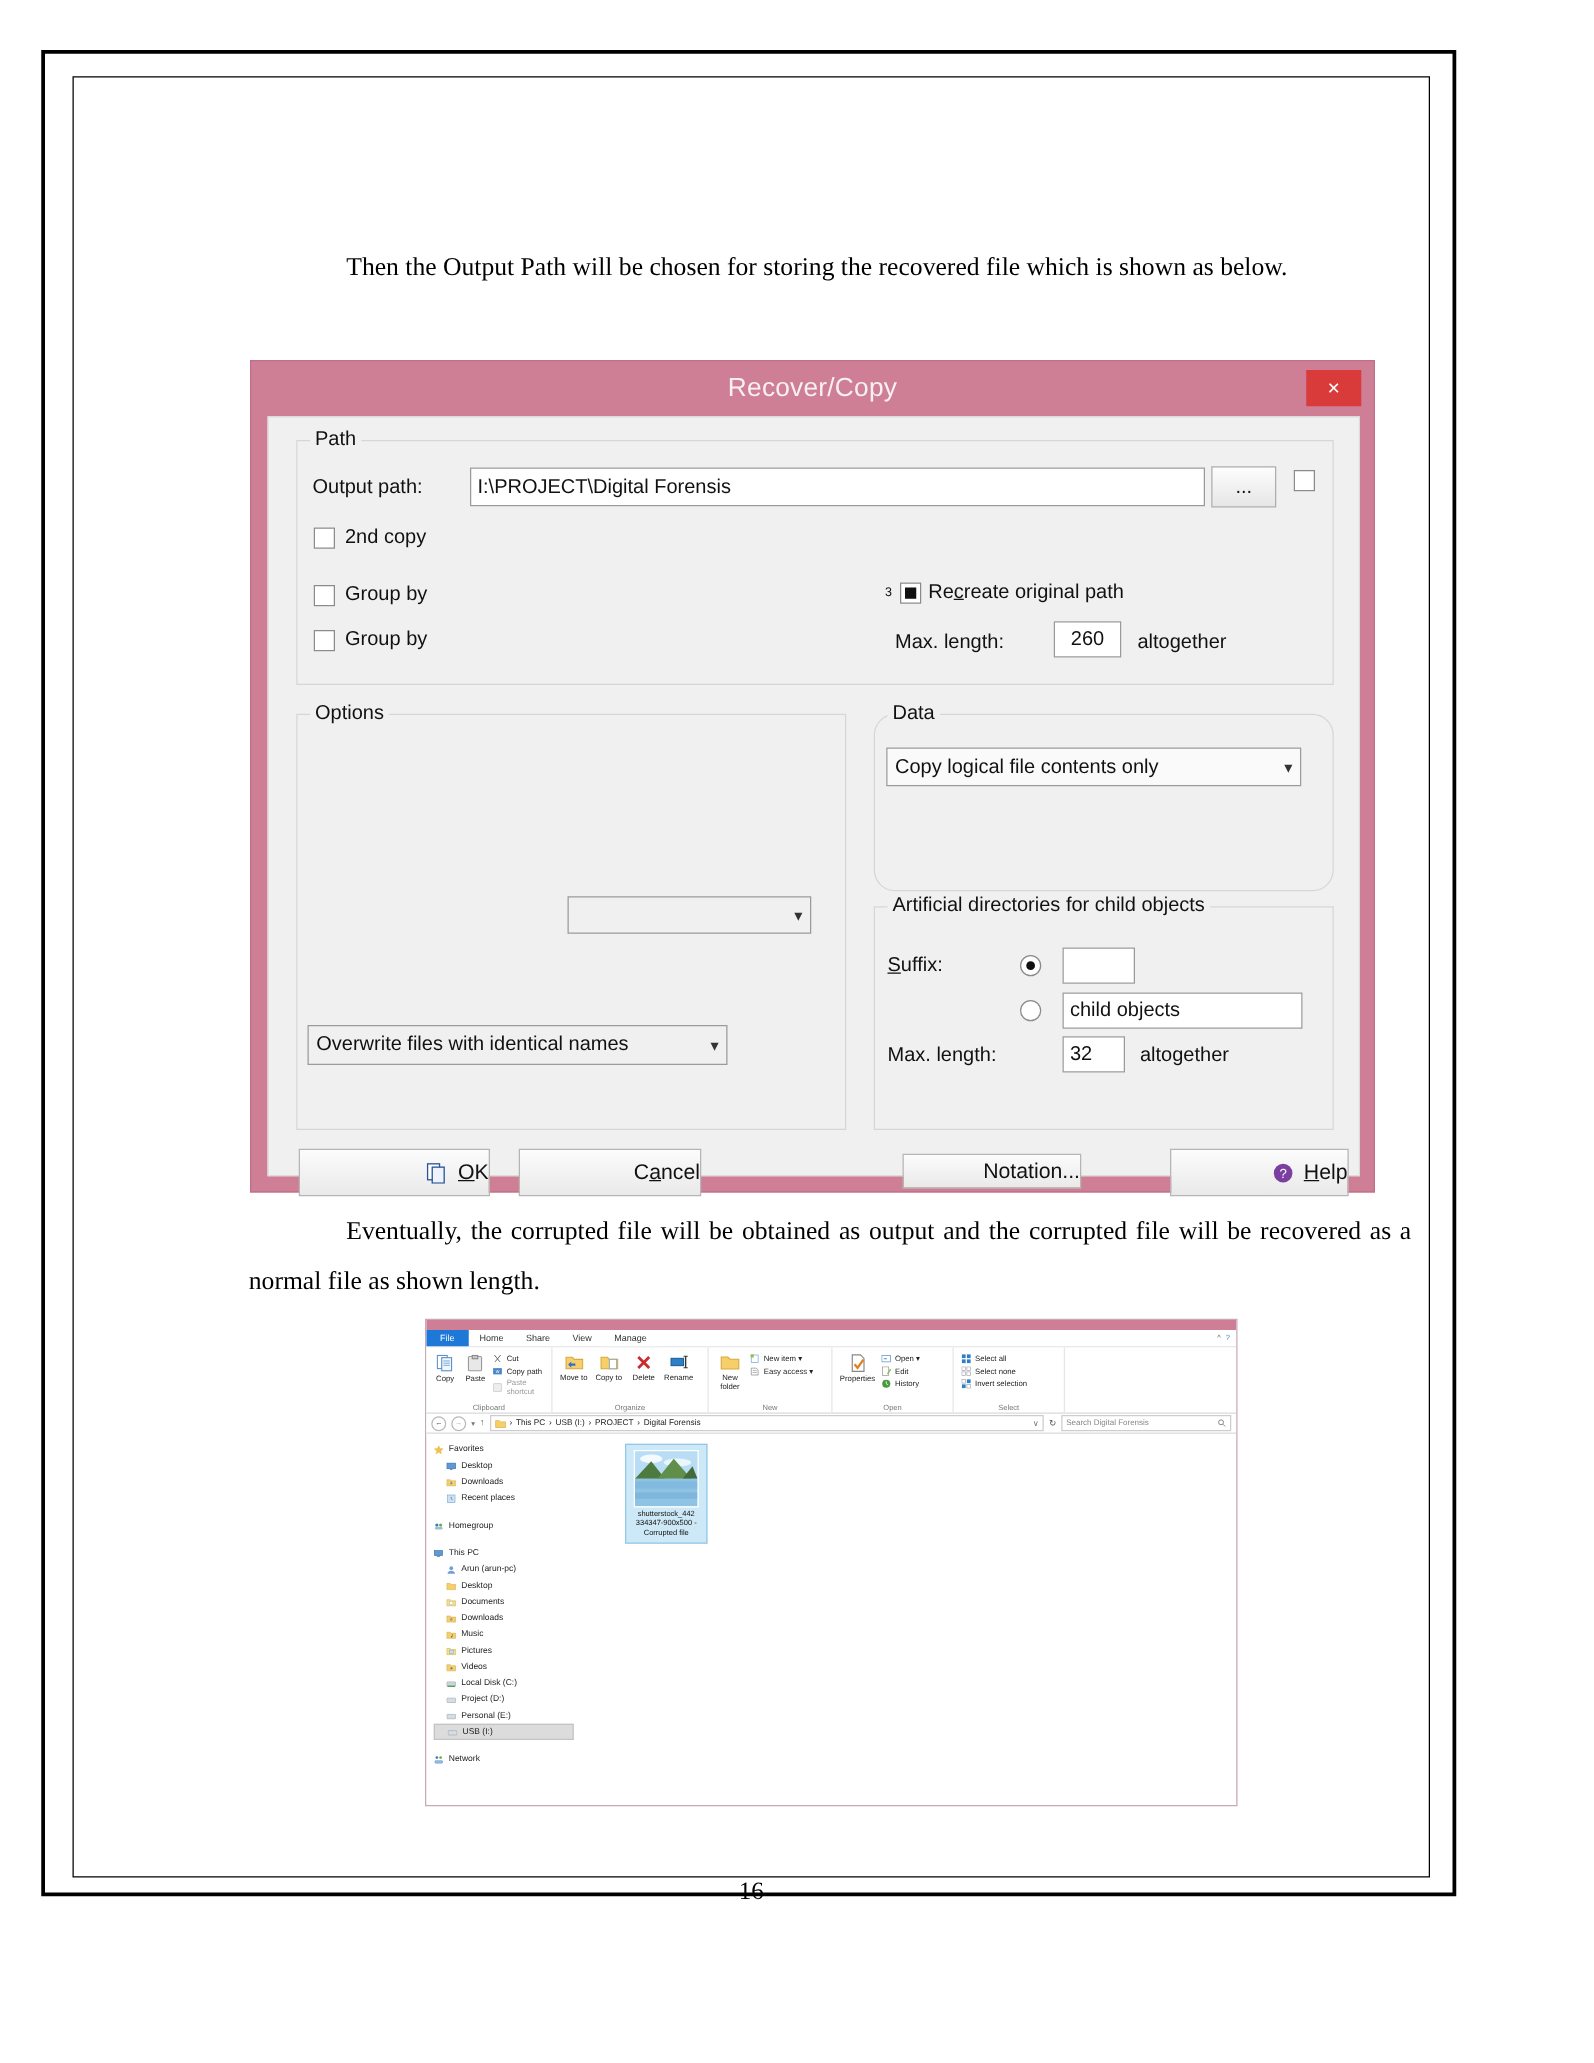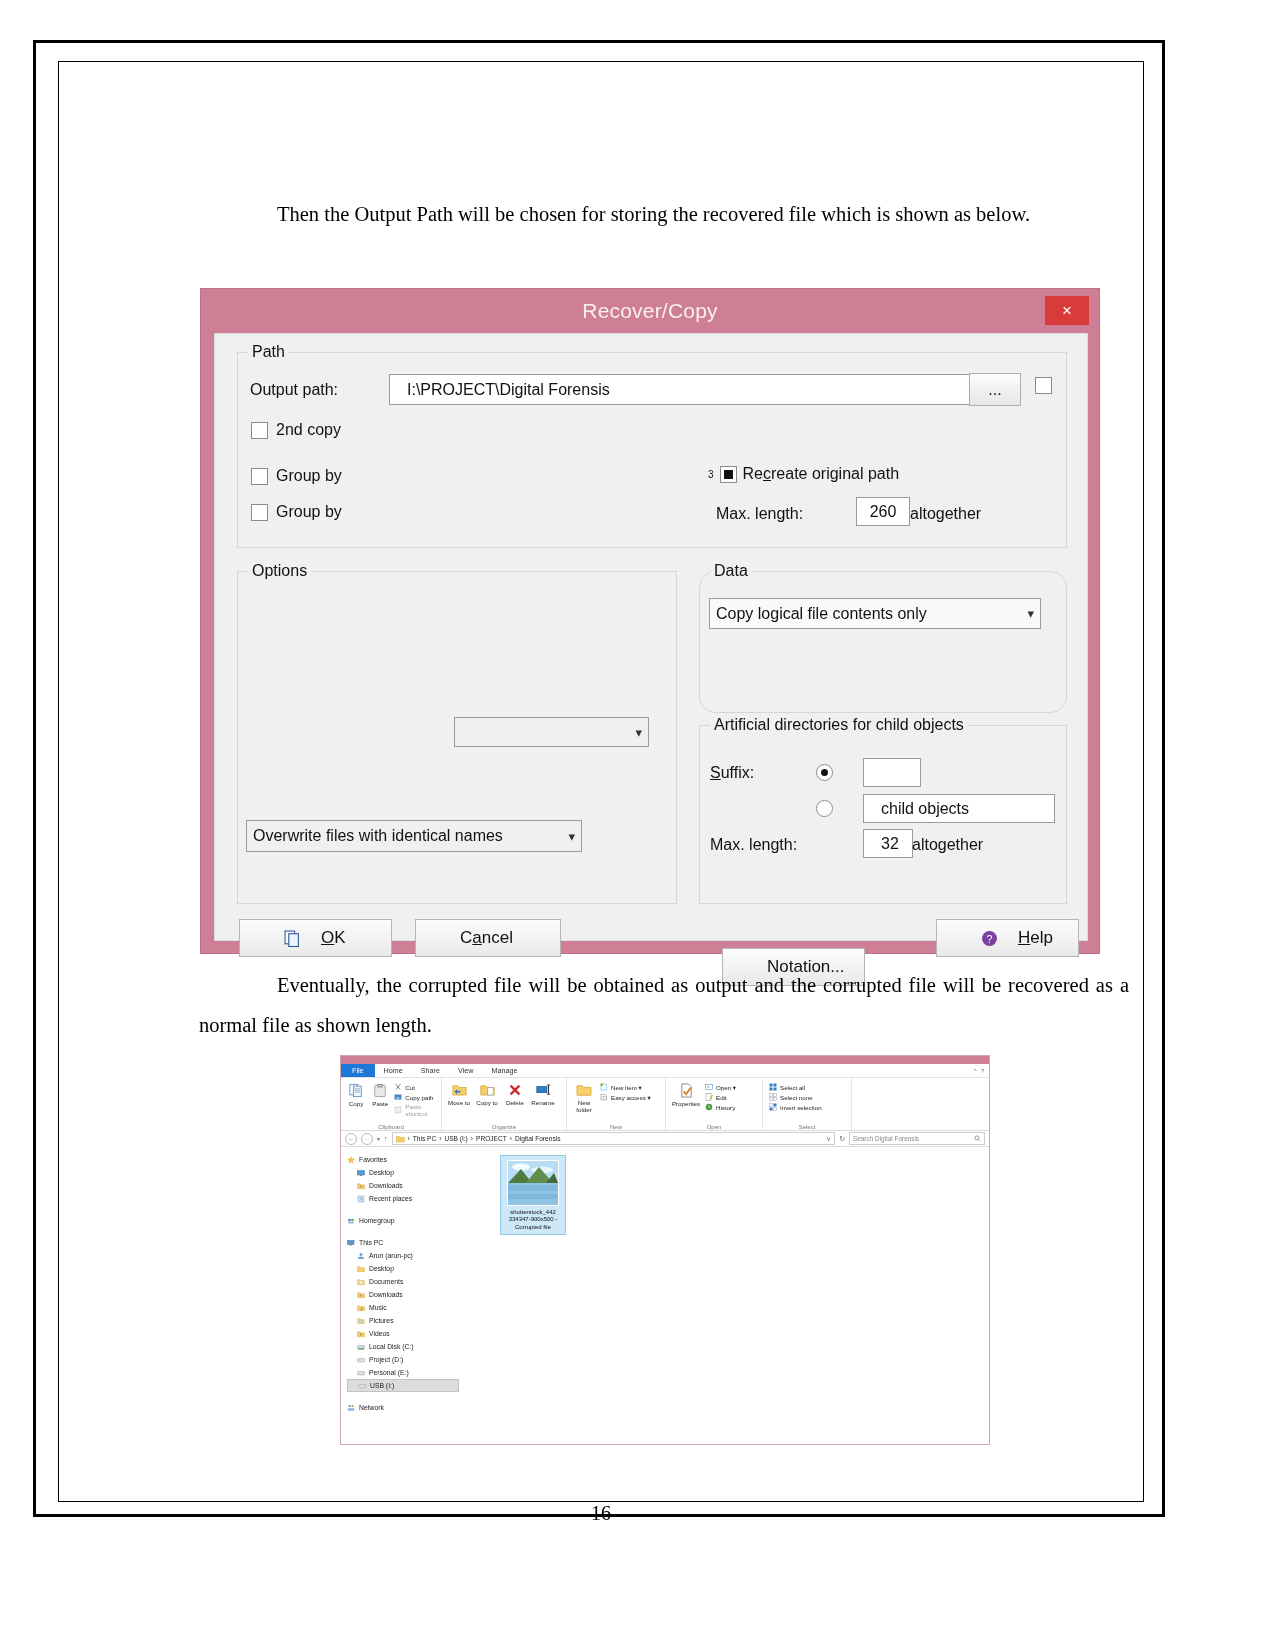--- a/index.html
+++ b/index.html
@@ -47,21 +47,21 @@
     box-sizing:border-box;
   }
   .grp-label{
     position:absolute;top:-10px;left:10px;background:#f0f0f0;
     padding:0 4px;font-size:16px;color:#111;
   }
   .lbl{font-size:16px;color:#111;}
   .txtbox{
     background:#fff;border:1px solid #9a9a9a;box-sizing:border-box;
     font-size:16px;color:#111;display:flex;align-items:center;
-    padding:0 17px;font-family:"Liberation Sans",sans-serif;margin-left:13px;
+    padding:0 5px;font-family:"Liberation Sans",sans-serif;
   }
   .btn3d{
     background:linear-gradient(#fdfdfd,#e6e6e6);
     border:1px solid #adadad;box-sizing:border-box;
     display:flex;align-items:center;justify-content:center;
     font-size:16px;color:#111;cursor:pointer;
   }
   .cbox{
     width:17px;height:17px;background:#fff;border:1px solid #8b8b8b;
     box-sizing:border-box;display:inline-block;vertical-align:middle;
@@ -79,22 +79,22 @@
     border-radius:50%;background:#111;
   }
   .combo{
     background:#f0f0f0;border:1px solid #9a9a9a;box-sizing:border-box;
     font-size:16px;color:#111;display:flex;align-items:center;
     justify-content:space-between;padding:4px 6px;cursor:pointer;
   }
   .combo .chev{font-size:13px;color:#333;}
   .bigbtn{
     background:linear-gradient(#fcfcfc,#e9e9e9);border:1px solid #b5b5b5;
-    box-sizing:border-box;display:flex;align-items:center;justify-content:flex-start;
-    gap:20px;font-size:17px;color:#111;cursor:pointer;padding-left:44px;
+    box-sizing:border-box;display:flex;align-items:center;justify-content:flex-end;
+    gap:8px;font-size:17px;color:#111;cursor:pointer;
   }
   .u{text-decoration:underline;}
   
   .explorer{
     position:absolute;left:281px;top:993px;width:650px;height:390px;
     background:#fff;border:1px solid #c8a8b4;box-sizing:border-box;
     font-family:"Liberation Sans",sans-serif;font-size:7px;color:#222;
     overflow:hidden;
   }
   .ex-titlestrip{height:8px;background:#cf7f95;position:relative;}
@@ -260,21 +260,21 @@
         <div class="bigbtn" style="position:absolute;left:24px;top:585px;width:153px;height:38px;">
           <svg width="17" height="17" viewBox="0 0 16 16">
               <rect x="1" y="1" width="9" height="12" fill="#fff" stroke="#2a5699"></rect>
               <rect x="4.5" y="3.5" width="9" height="12" fill="#eef3fb" stroke="#2a5699"></rect>
             </svg>
           <span><span class="u">O</span><span>K</span></span>
         </div>
         <div class="bigbtn" style="position:absolute;left:200px;top:585px;width:146px;height:38px;">
           <span><span>C</span><span class="u">a</span><span>ncel</span></span>
         </div>
-        <div class="bigbtn" style="position:absolute;left:507px;top:614px;width:143px;height:38px;">Notation...</div>
+        <div class="bigbtn" style="position:absolute;left:507px;top:589px;width:143px;height:28px;">Notation...</div>
         <div class="bigbtn" style="position:absolute;left:721px;top:585px;width:143px;height:38px;">
           <svg width="17" height="17" viewBox="0 0 16 16">
               <circle cx="8" cy="8" r="7" fill="#7b3fa0"></circle>
               <text x="8" y="12" font-size="10" fill="#fff" text-anchor="middle" font-family="Liberation Sans">?</text>
             </svg>
           <span><span class="u">H</span><span>elp</span></span>
         </div>
 
       </div>
     </div>

